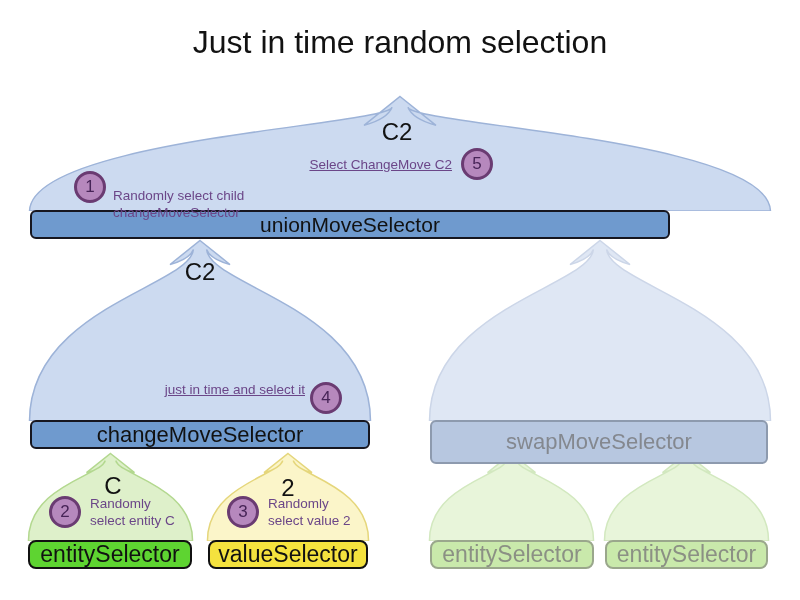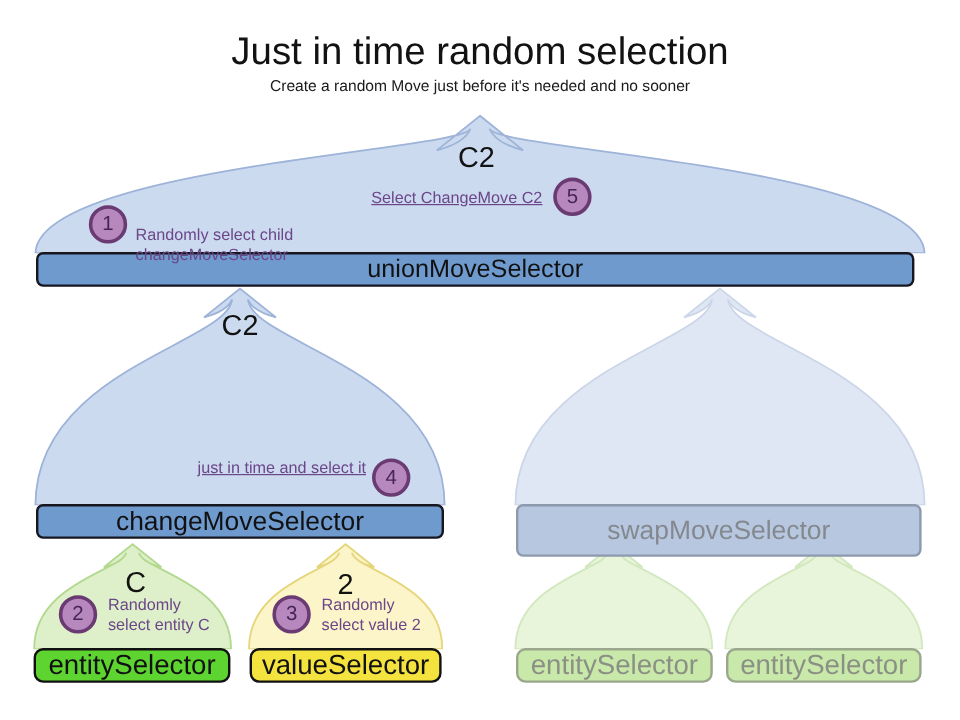--- a/index.html
+++ b/index.html
@@ -32,21 +32,20 @@
   .step-text{position:absolute;color:var(--step-text);font-size:13.5px;line-height:17px;}
   .step-text span{display:block;}
   .ta-right{text-align:right;text-decoration:underline;}
 </style>
 </head>
 <body>
 
 <div id="canvas">
 
   <div id="title" class="abs center">Just in time random selection</div>
-  <div id="subtitle" class="abs center">Create a random Move just before it's needed and no sooner</div>
 
   <svg class="funnel" style="left:28px;top:95px;" width="744" height="116" viewBox="0 0 744 116">
       <path stroke-width="1.5" d="M 372 1.5 L 408 30.3 C 391.8 25.98 382.8 19.5 379.92 12.299999999999999 C 384.24 30.16 740.28 44.08 742.5 116 L 1.5 116 C 3.72 44.08 359.76 30.16 364.08 12.299999999999999 C 361.2 19.5 352.2 25.98 336 30.3 Z" fill="#ccdaf0" stroke="#9db3d8"></path>
     </svg>
 
   <svg class="funnel" style="left:28px;top:239px;" width="344" height="182" viewBox="0 0 344 182">
       <path stroke-width="1.5" d="M 172 1.5 L 202 25.5 C 188.5 21.900000000000002 181 16.5 178.6 10.5 C 182.2 47.32 342.28 69.16 342.5 182 L 1.5 182 C 1.72 69.16 161.8 47.32 165.4 10.5 C 163 16.5 155.5 21.900000000000002 142 25.5 Z" fill="#ccdaf0" stroke="#9db3d8"></path>
     </svg>
 
   <svg class="funnel" style="left:428px;top:239px;" width="344" height="182" viewBox="0 0 344 182">
@@ -62,21 +61,21 @@
     </svg>
 
   <svg class="funnel" style="left:428px;top:452px;" width="167" height="89" viewBox="0 0 167 89">
       <path stroke-width="1.5" d="M 83.5 1.5 L 107.5 20.700000000000003 C 96.7 17.82 90.7 13.5 88.78 8.7 C 91.66 23.14 166.165 33.82 165.5 89 L 1.5 89 C 0.835 33.82 75.34 23.14 78.22 8.7 C 76.3 13.5 70.3 17.82 59.5 20.700000000000003 Z" fill="#e8f5da" stroke="#d2e8bf"></path>
     </svg>
 
   <svg class="funnel" style="left:603px;top:452px;" width="167" height="89" viewBox="0 0 167 89">
       <path stroke-width="1.5" d="M 83.5 1.5 L 107.5 20.700000000000003 C 96.7 17.82 90.7 13.5 88.78 8.7 C 91.66 23.14 166.165 33.82 165.5 89 L 1.5 89 C 0.835 33.82 75.34 23.14 78.22 8.7 C 76.3 13.5 70.3 17.82 59.5 20.700000000000003 Z" fill="#e8f5da" stroke="#d2e8bf"></path>
     </svg>
 
-  <div class="bar bar-blue" style="left:30px;top:210px;width:732px;height:29px;">unionMoveSelector</div>
+  <div class="bar bar-blue" style="left:30px;top:210px;width:640px;height:29px;">unionMoveSelector</div>
 
   <div class="bar bar-blue-sm" style="left:30px;top:420px;width:340px;height:29px;">changeMoveSelector</div>
 
   <div class="bar bar-blue-faded" style="left:430px;top:420px;width:338px;height:44px;">swapMoveSelector</div>
 
   <div class="bar bar-green" style="left:28px;top:540px;width:164px;height:29px;">entitySelector</div>
 
   <div class="bar bar-yellow" style="left:208px;top:540px;width:160px;height:29px;">valueSelector</div>
 
   <div class="bar bar-green-faded" style="left:430px;top:540px;width:164px;height:29px;">entitySelector</div>

